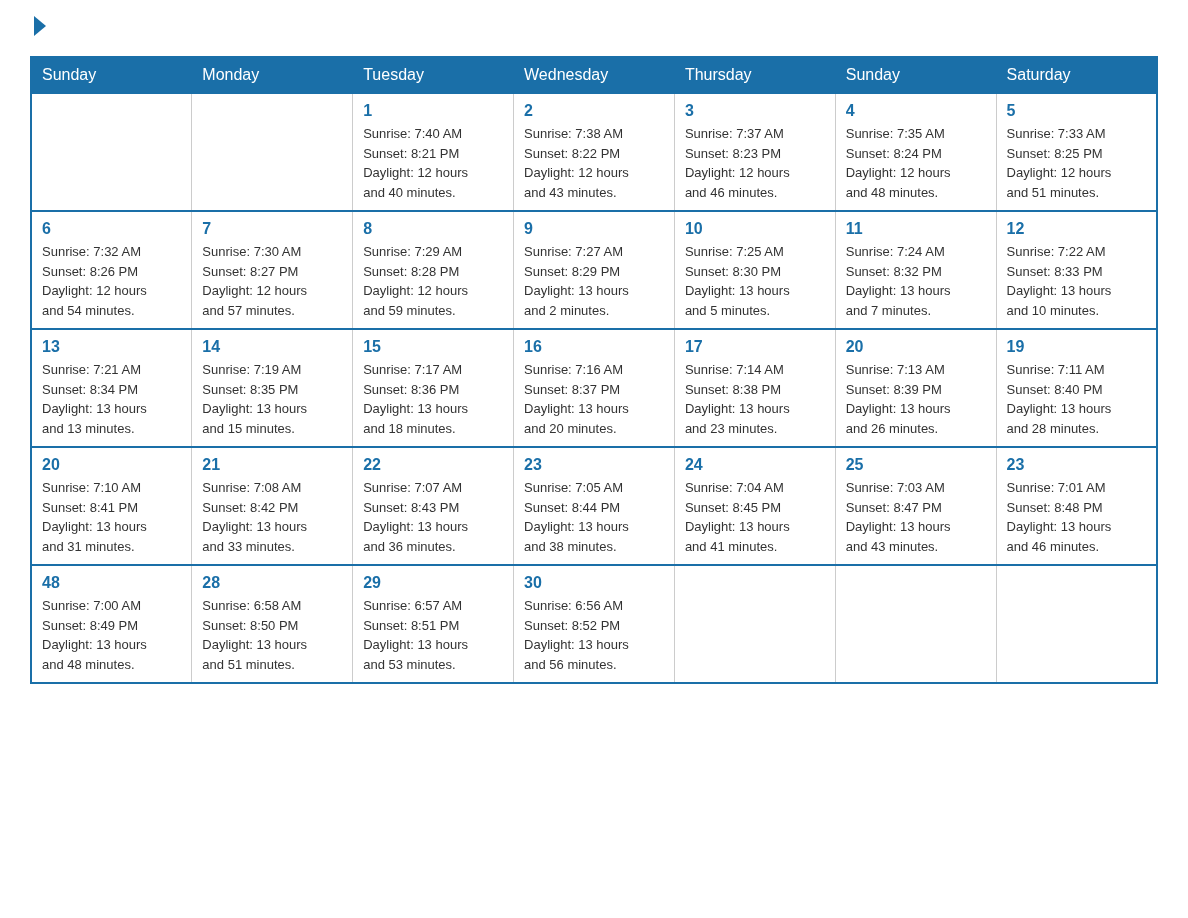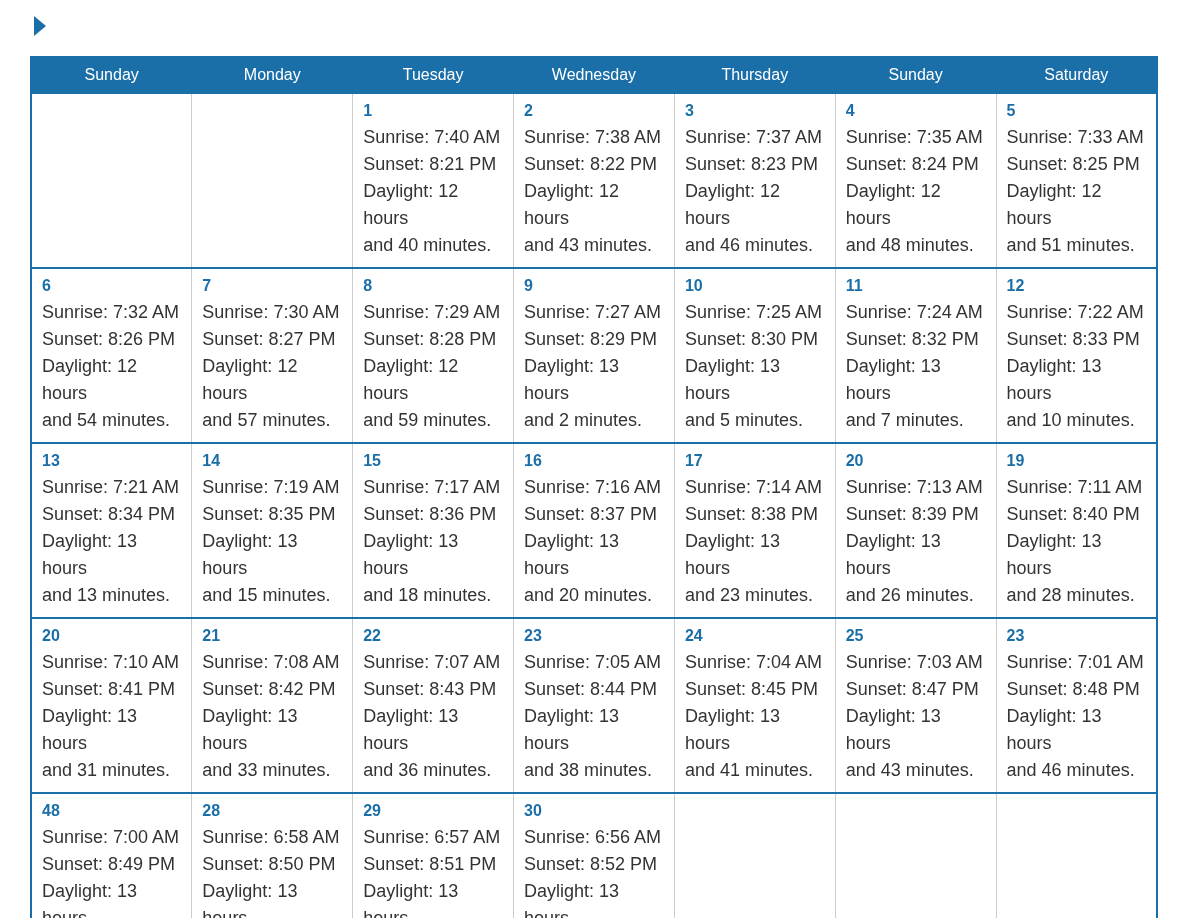--- a/index.html
+++ b/index.html
@@ -64,21 +64,21 @@
       width: 100%;
       border-collapse: collapse;
       border: 2px solid #1a6fa8;
     }
     .calendar th {
       background-color: #1a6fa8;
       color: #fff;
       padding: 8px 10px;
       font-size: 16px;
       font-weight: normal;
-      text-align: center;
+      text-align: left;
       border: 1px solid #1a6fa8;
     }
     .calendar td {
       vertical-align: top;
       padding: 8px 10px;
       border: 1px solid #ccc;
       width: calc(100% / 7);
       min-height: 100px;
       font-size: 13px;
       color: #333;
@@ -87,21 +87,21 @@
       border-bottom: 2px solid #1a6fa8;
     }
     .day-number {
       font-size: 16px;
       font-weight: bold;
       color: #1a6fa8;
       display: block;
       margin-bottom: 4px;
     }
     .day-info {
-      font-size: 18px;
+      font-size: 13px;
       color: #333;
       line-height: 1.5;
     }
     .empty-cell {
       background: #fff;
     }
   </style>
 </head>
 <body>
 

